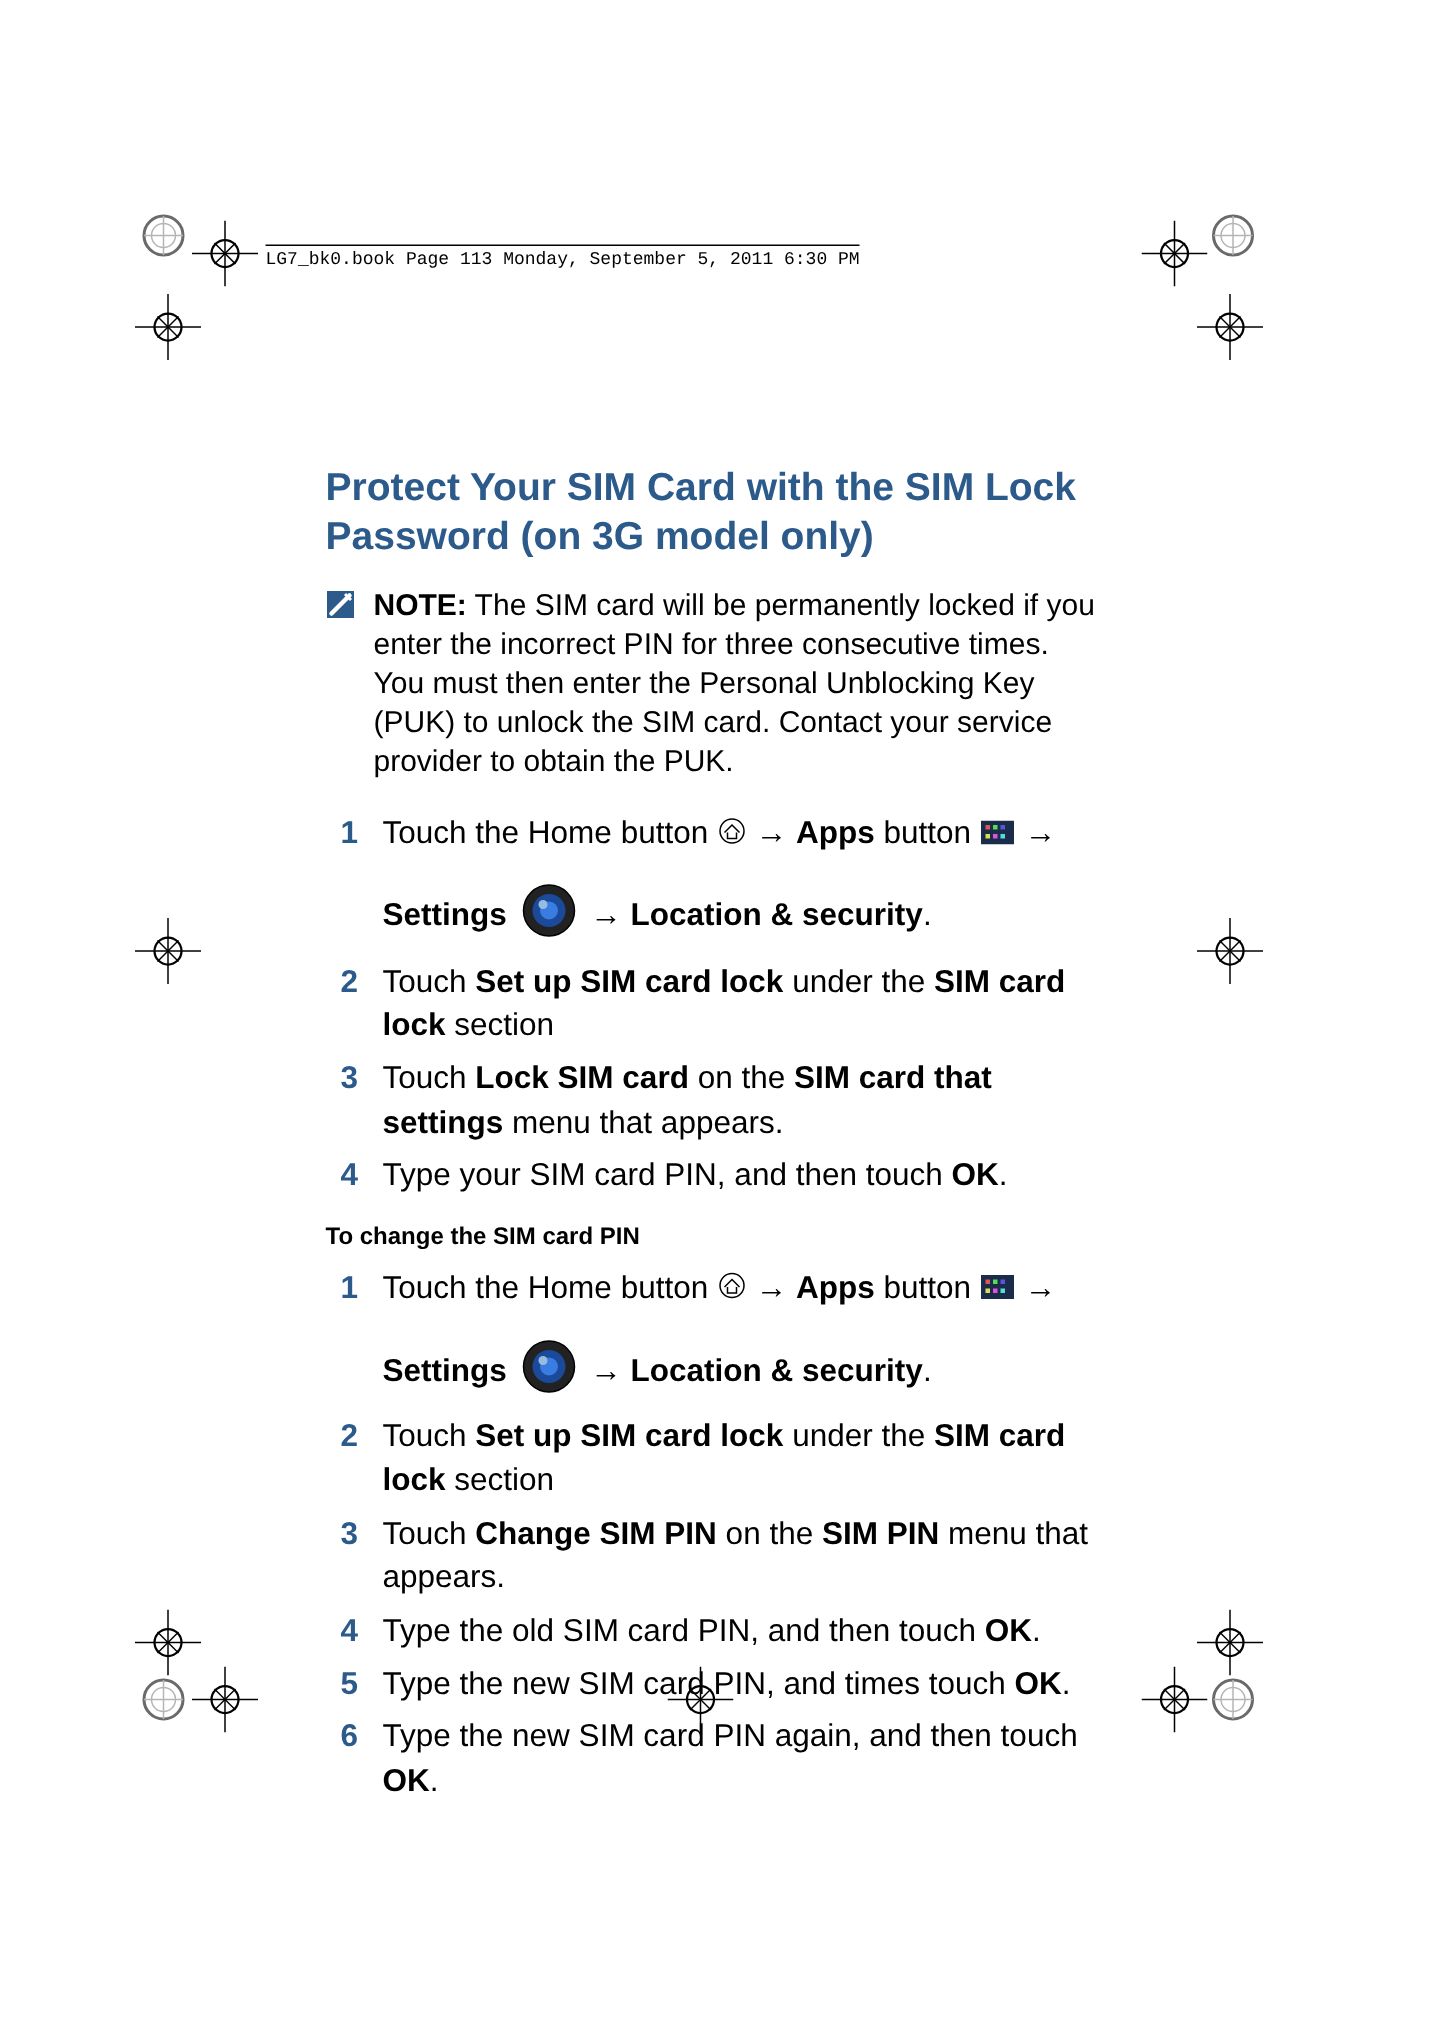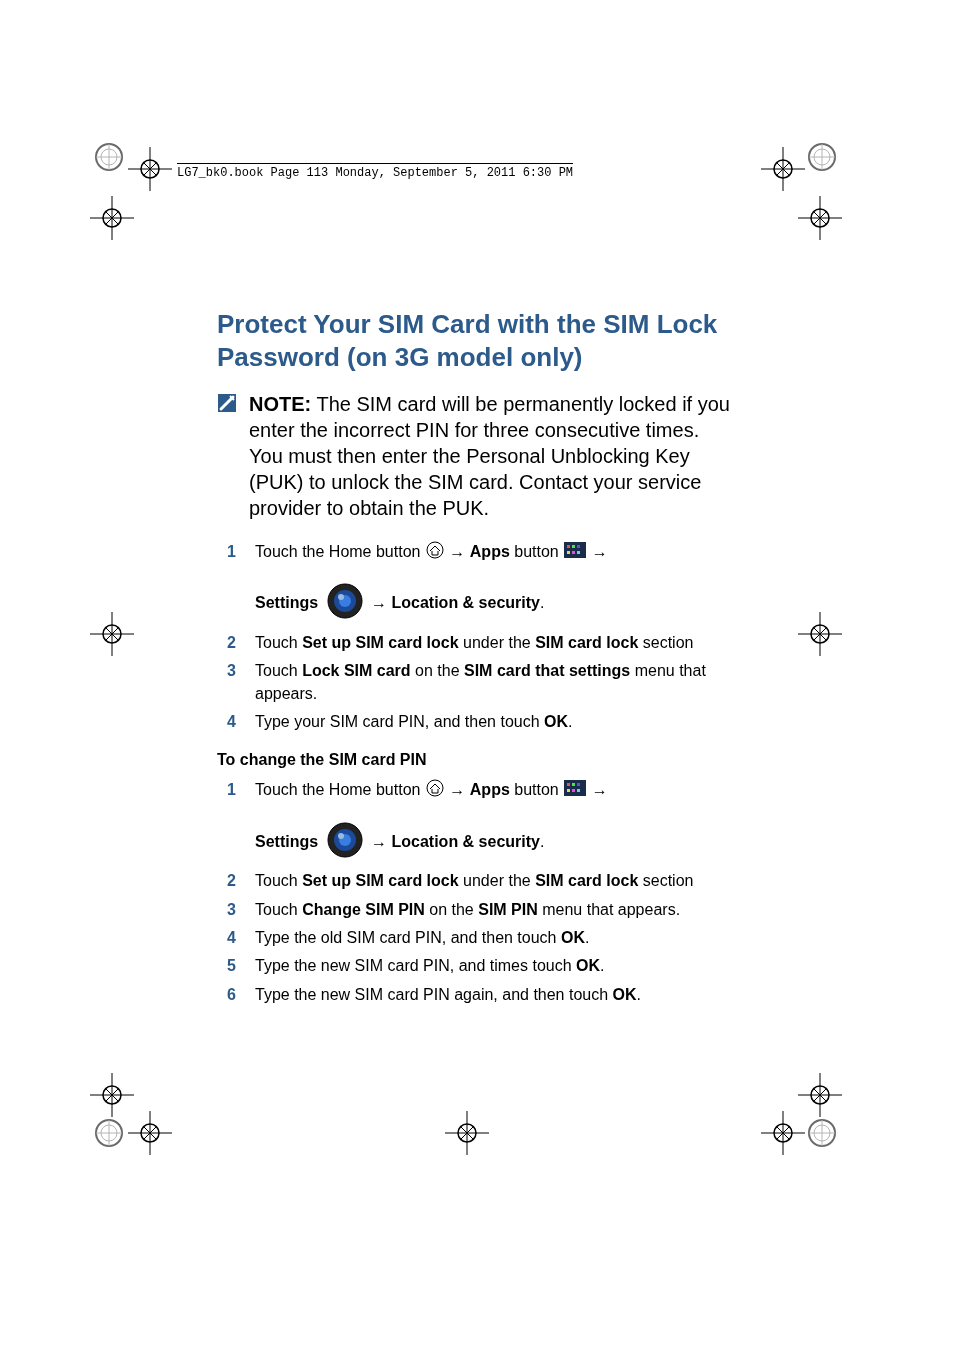--- a/index.html
+++ b/index.html
@@ -68,21 +68,21 @@
   ol.steps {
     list-style: none;
     padding: 0;
     margin: 0;
     counter-reset: step;
   }
   ol.steps > li {
     counter-increment: step;
     position: relative;
     padding-left: 38px;
-    font-size: 16px;
+    font-size: 21px;
     line-height: 1.4;
     margin-bottom: 6px;
   }
   ol.steps > li::before {
     content: counter(step);
     position: absolute;
     left: 10px;
     top: 0;
     font-weight: 700;
     color: #2c5a8a;

